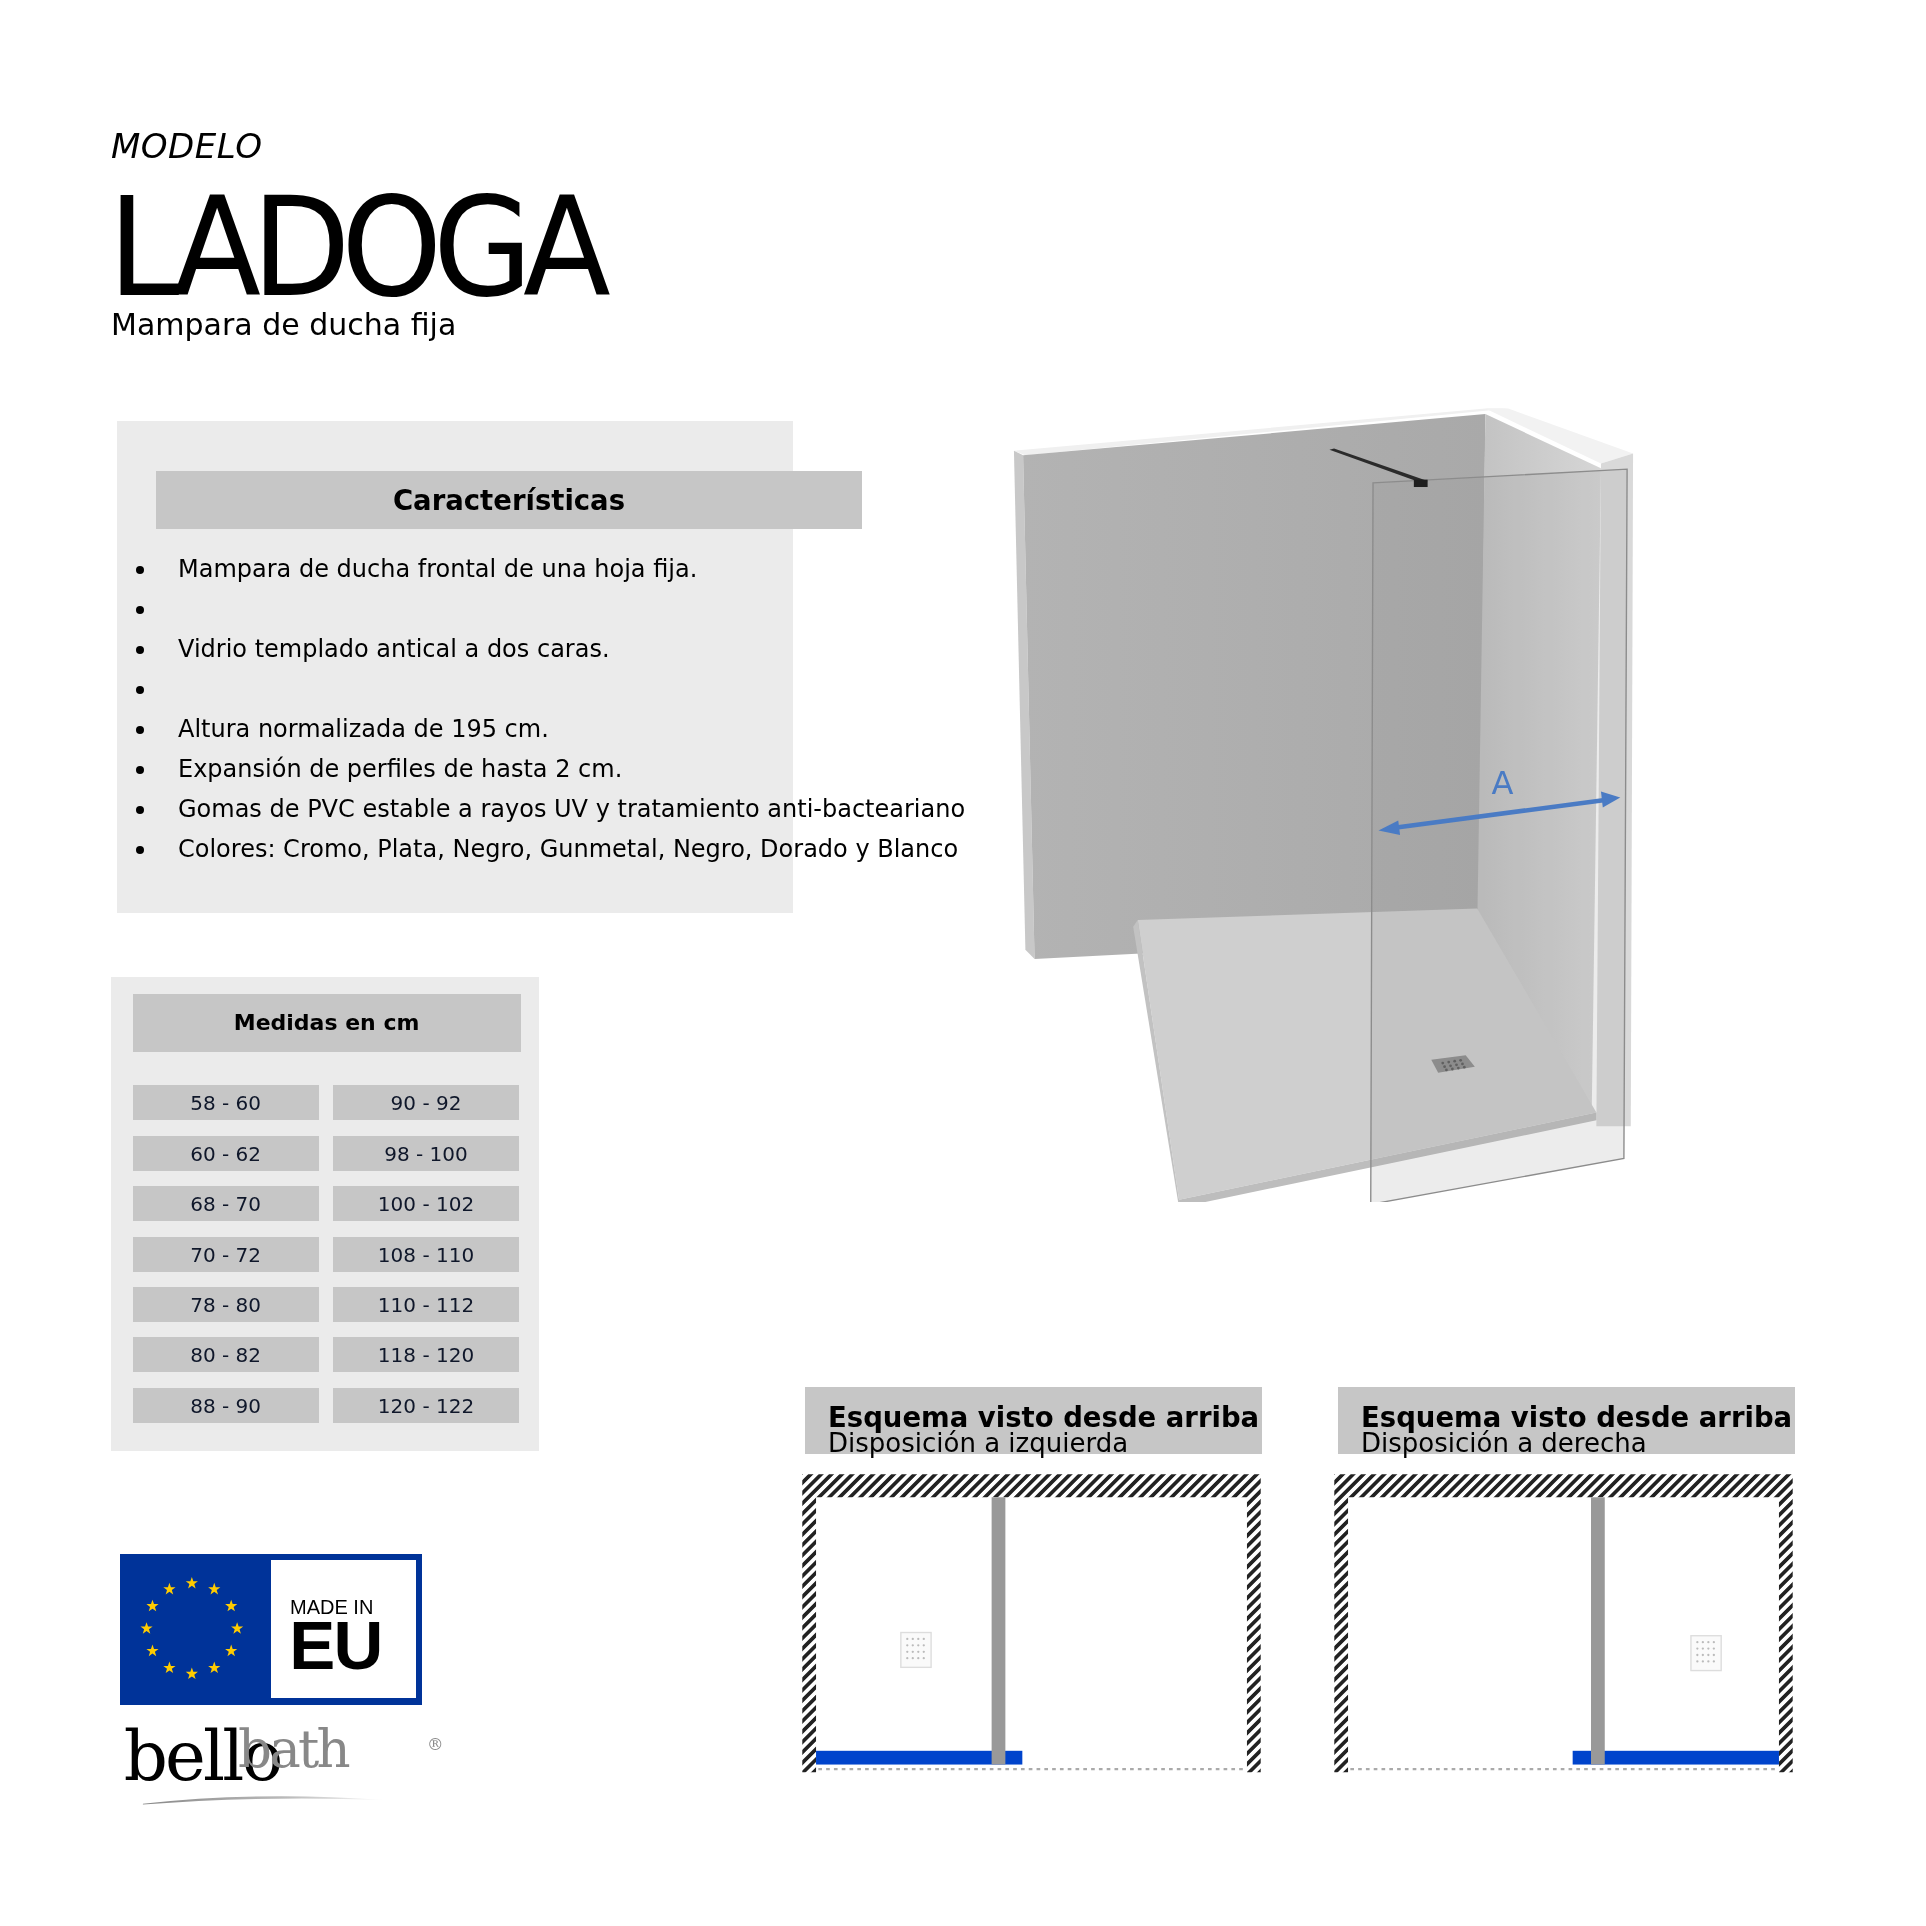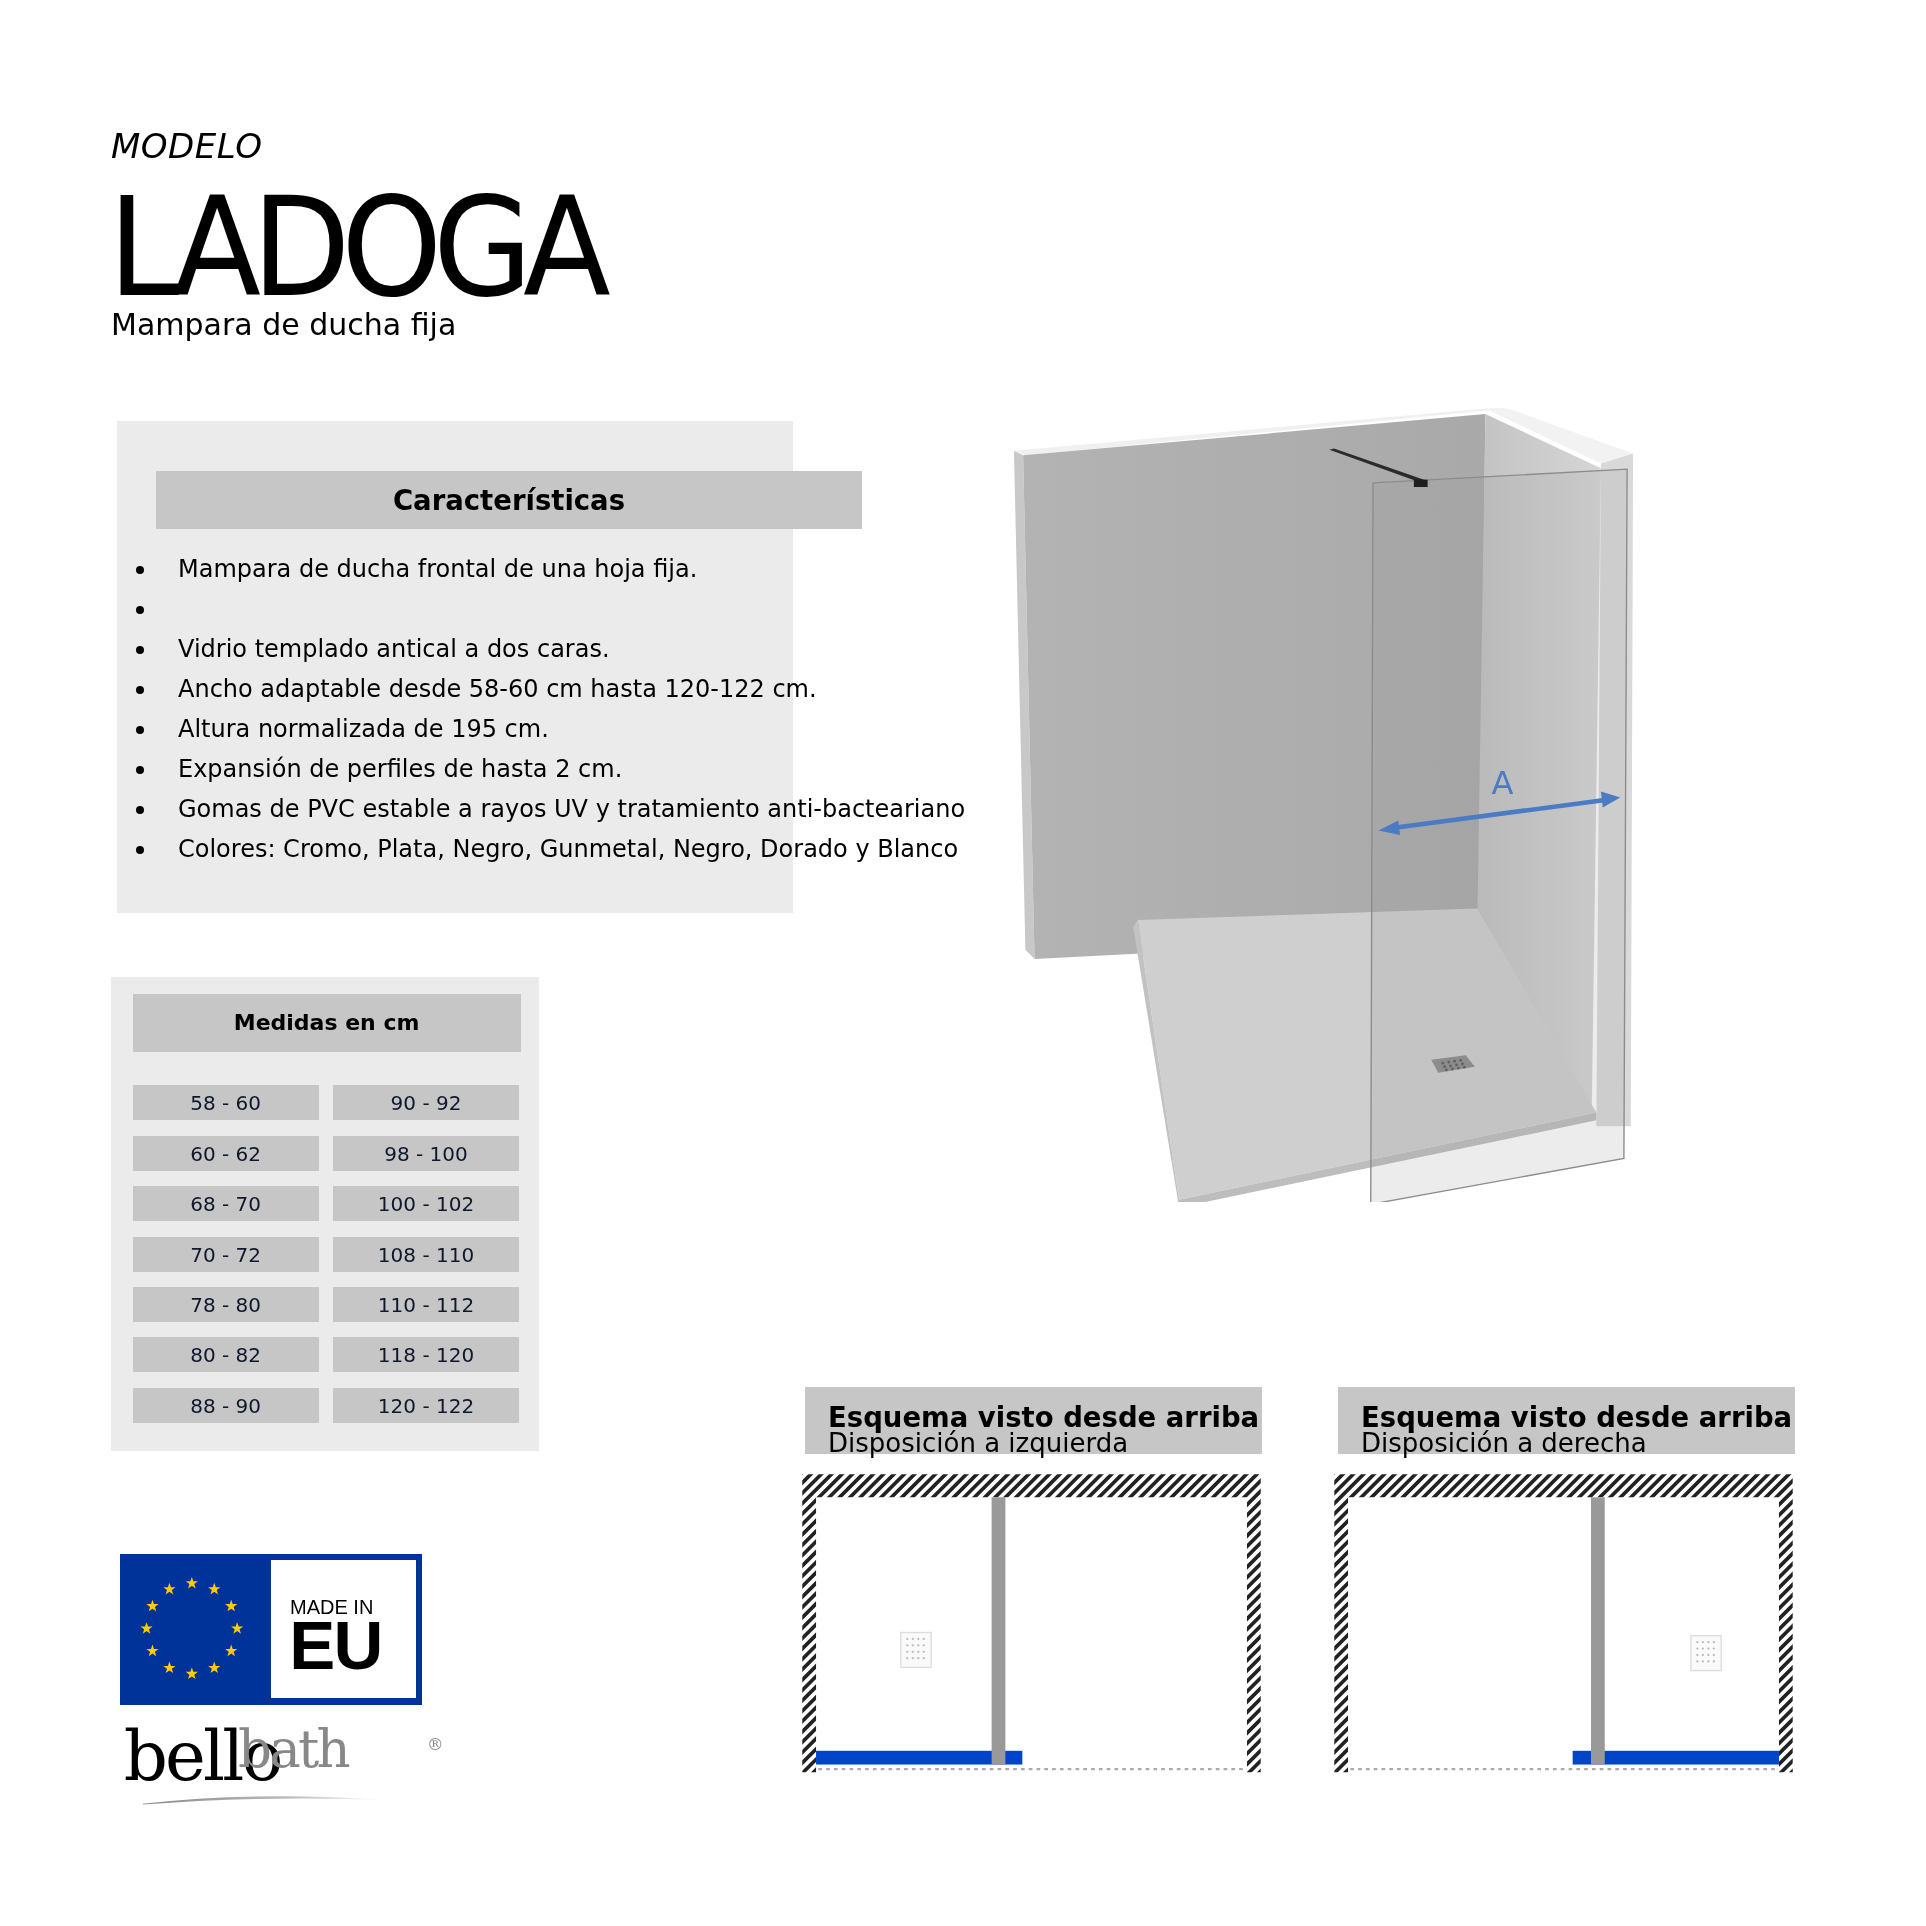--- a/index.html
+++ b/index.html
@@ -51,21 +51,21 @@
 <div class="abs subtitle">Mampara de ducha fija</div>
 
 <div class="abs features-box">
   <div class="abs features-header">
     <span>Características</span>
   </div>
   <ul class="abs features-list">
     <li><span class="dot"></span><span>Mampara de ducha frontal de una hoja fija.</span></li>
     <li><span class="dot"></span></li>
     <li><span class="dot"></span><span>Vidrio templado antical a dos caras.</span></li>
-    <li><span class="dot"></span><span>Ancho adaptable desde 58-60 cm hasta 120-122 cm.</span></li>
+    <li><span class="dot"></span></li>
     <li><span class="dot"></span><span>Altura normalizada de 195 cm.</span></li>
     <li><span class="dot"></span><span>Expansión de perfiles de hasta 2 cm.</span></li>
     <li><span class="dot"></span><span>Gomas de PVC estable a rayos UV y tratamiento anti-bacteariano</span></li>
     <li><span class="dot"></span><span>Colores: Cromo, Plata, Negro, Gunmetal, Negro, Dorado y Blanco</span></li>
   </ul>
 </div>
 
 <div class="abs measures-box">
   <div class="abs measures-header">
     <span>Medidas en cm</span>

